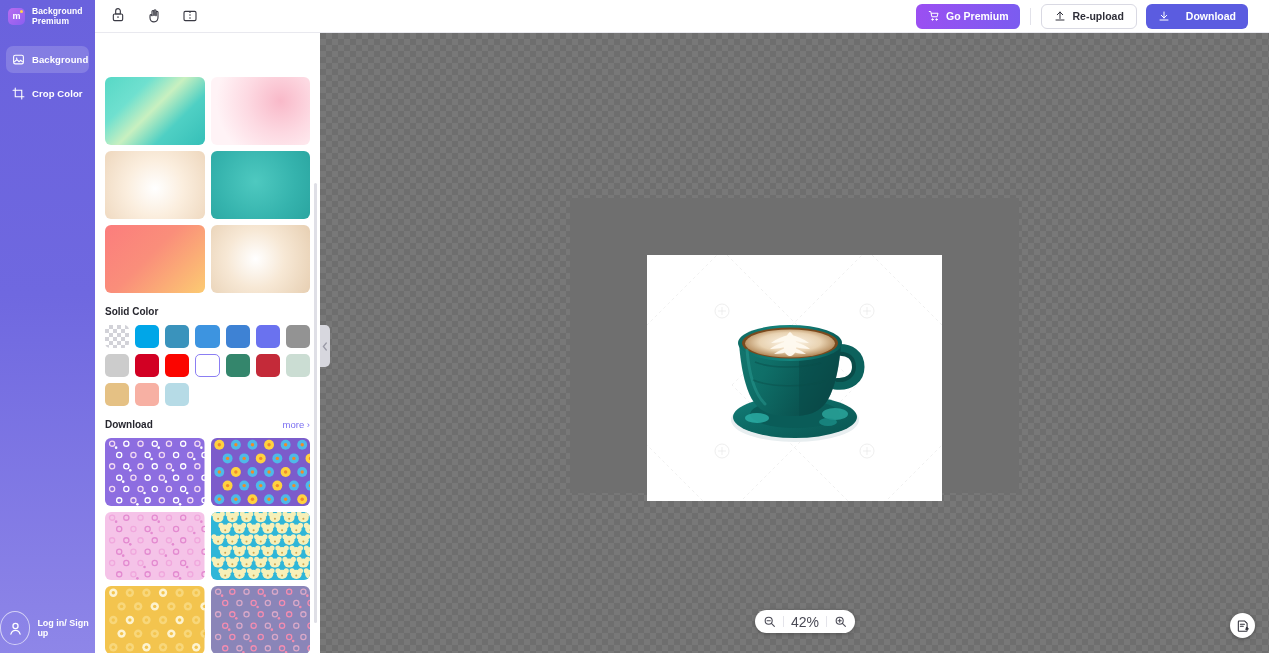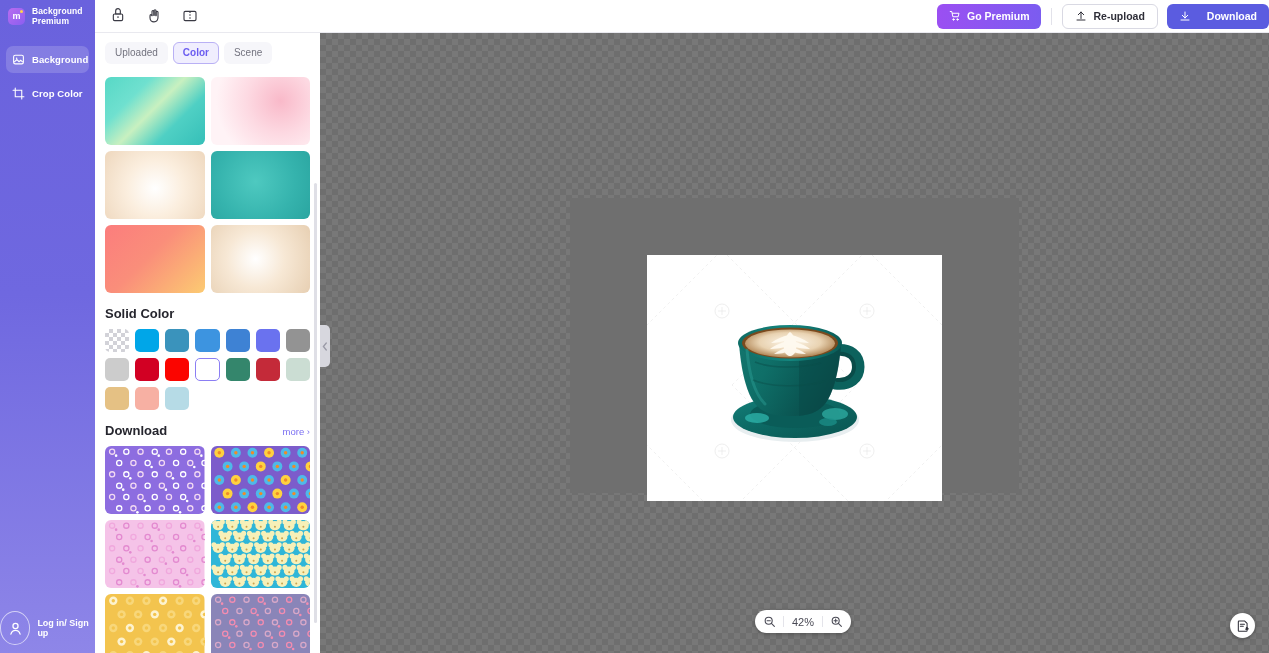--- a/index.html
+++ b/index.html
@@ -68,21 +68,21 @@
     display: flex; align-items: center;
   }
   .tools { display: flex; align-items: center; gap: 14px; padding-left: 12px; }
   .tool-btn {
     width: 22px; height: 22px; border-radius: 5px; cursor: pointer;
     display: flex; align-items: center; justify-content: center;
   }
 
   .top-right {
     margin-left: auto; display: flex; align-items: center;
-    gap: 9px; padding-right: 0;
+    gap: 9px; padding-right: 21px;
   }
   .btn {
     height: 25px; border-radius: 6px; cursor: pointer;
     display: flex; align-items: center; gap: 6px;
     padding: 0 12px; font-size: 10.5px; font-weight: 700;
     white-space: nowrap; border: none;
   }
   .btn-premium { background: linear-gradient(90deg,#9b4ff2 0%, #7b5cf0 100%); color: #fff; }
   .btn-reupload { background: #fff; color: #2e2e38; border: 1px solid #d9d9e3; }
   .btn-download { background: #5b5ce0; color: #fff; gap: 16px; }
@@ -114,21 +114,21 @@
   .thumb-grid { display: grid; grid-template-columns: 1fr 1fr; gap: 6px; }
   .thumb {
     height: 68px; border-radius: 6px; cursor: pointer;
     background-size: cover; background-position: center;
   }
 
   .sec-head {
     display: flex; align-items: baseline; justify-content: space-between;
     margin: 13px 0 8px 0;
   }
-  .sec-title { font-size: 13px; font-weight: 700; color: #26262e; }
+  .sec-title { font-size: 10px; font-weight: 700; color: #26262e; }
   .sec-more { font-size: 9.5px; color: #7a6ef2; cursor: pointer; }
 
   .swatch-grid { display: grid; grid-template-columns: repeat(7, 1fr); gap: 6px 6px; }
   .swatch { height: 23px; border-radius: 5px; cursor: pointer; }
   .swatch.sel { border: 1.4px solid #8b7ef3; }
   .swatch.checker {
     background-image:
       linear-gradient(45deg,#d2d2d8 25%,transparent 25%,transparent 75%,#d2d2d8 75%),
       linear-gradient(45deg,#d2d2d8 25%,transparent 25%,transparent 75%,#d2d2d8 75%);
     background-size: 8px 8px;
@@ -184,21 +184,21 @@
     width: 200px; height: 160px;
   }
 
   .zoombar {
     position: absolute; left: 435px; bottom: 20px;
     height: 23px; padding: 0 8px; border-radius: 12px;
     background: #fff; display: flex; align-items: center; gap: 7px;
     box-shadow: 0 1px 4px rgba(0,0,0,.28);
   }
   .zb-ico { width: 13px; height: 13px; cursor: pointer; display:block; }
-  .zb-val { font-size: 11px; color: #4a4a55; min-width: 24px; text-align:center; }
+  .zb-val { font-size: 14px; color: #4a4a55; min-width: 24px; text-align:right; }
   .zb-sep { width: 1px; height: 11px; background: #e4e4ea; }
 
   .feedback {
     position: absolute; right: 14px; bottom: 15px;
     width: 25px; height: 25px; border-radius: 50%;
     background: #fff; display: flex; align-items: center; justify-content: center;
     cursor: pointer; box-shadow: 0 1px 4px rgba(0,0,0,.3);
   }
 </style>
 </head>
@@ -295,25 +295,20 @@
           <path d="M12 4v12"></path>
             <path d="M6.5 10.5L12 16l5.5-5.5"></path>
             <path d="M4 20h16"></path>
         </svg>
         <span>Download</span>
       </div>
     </div>
   </div>
 
   <div class="panel">
-    <div class="tabs">
-      <div class="tab">Uploaded</div>
-      <div class="tab active">Color</div>
-      <div class="tab">Scene</div>
-    </div>
 
     <div class="panel-scroll">
       <div class="thumb-grid" id="bg-grid">
           <div class="thumb" style="background: linear-gradient(135deg, rgb(87, 216, 198) 0%, rgb(111, 224, 207) 28%, rgb(200, 240, 192) 48%, rgb(79, 208, 196) 70%, rgb(53, 191, 184) 100%);"></div>
           <div class="thumb" style="background: radial-gradient(circle at 70% 35%, rgb(249, 185, 201) 0%, rgb(253, 217, 226) 40%, rgb(255, 243, 246) 78%);"></div>
           <div class="thumb" style="background: radial-gradient(circle at 50% 55%, rgb(255, 255, 255) 0%, rgb(251, 238, 222) 45%, rgb(238, 215, 189) 100%);"></div>
           <div class="thumb" style="background: radial-gradient(circle at 45% 45%, rgb(78, 201, 192) 0%, rgb(53, 179, 173) 60%, rgb(42, 165, 160) 100%);"></div>
           <div class="thumb" style="background: linear-gradient(135deg, rgb(251, 125, 125) 0%, rgb(250, 142, 122) 45%, rgb(252, 203, 114) 100%);"></div>
           <div class="thumb" style="background: radial-gradient(circle at 45% 50%, rgb(255, 255, 255) 0%, rgb(247, 232, 213) 45%, rgb(231, 207, 178) 100%);"></div>
         </div>

